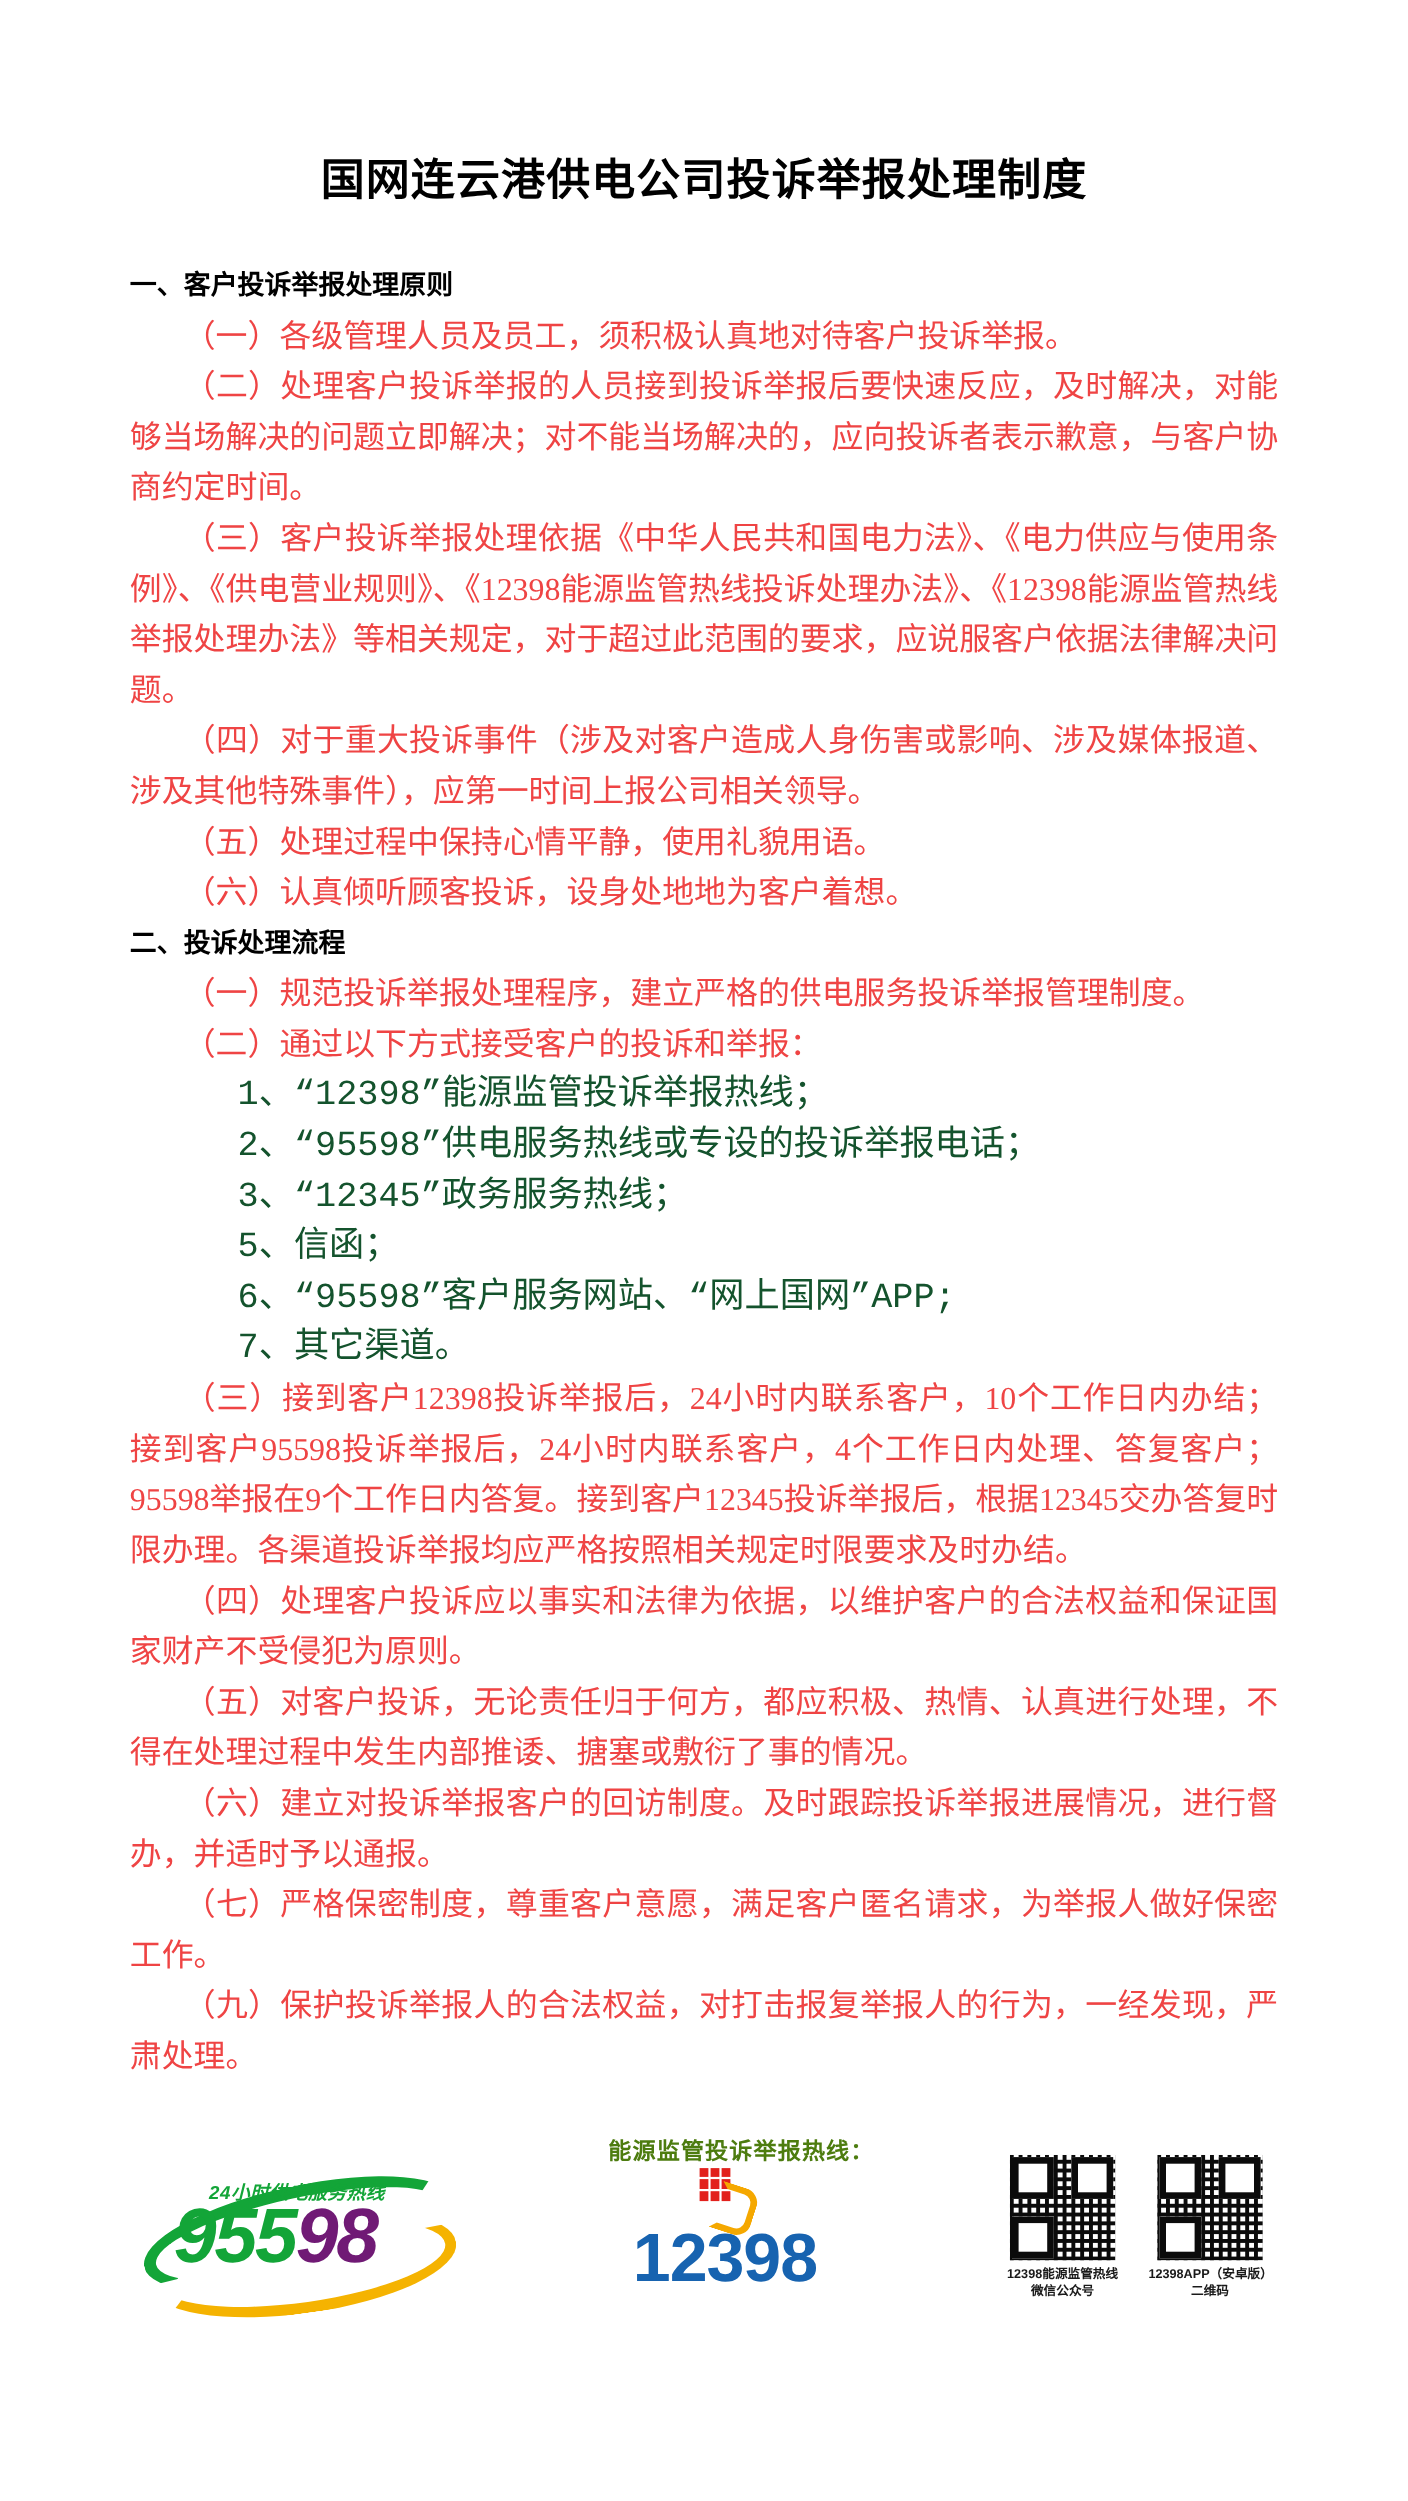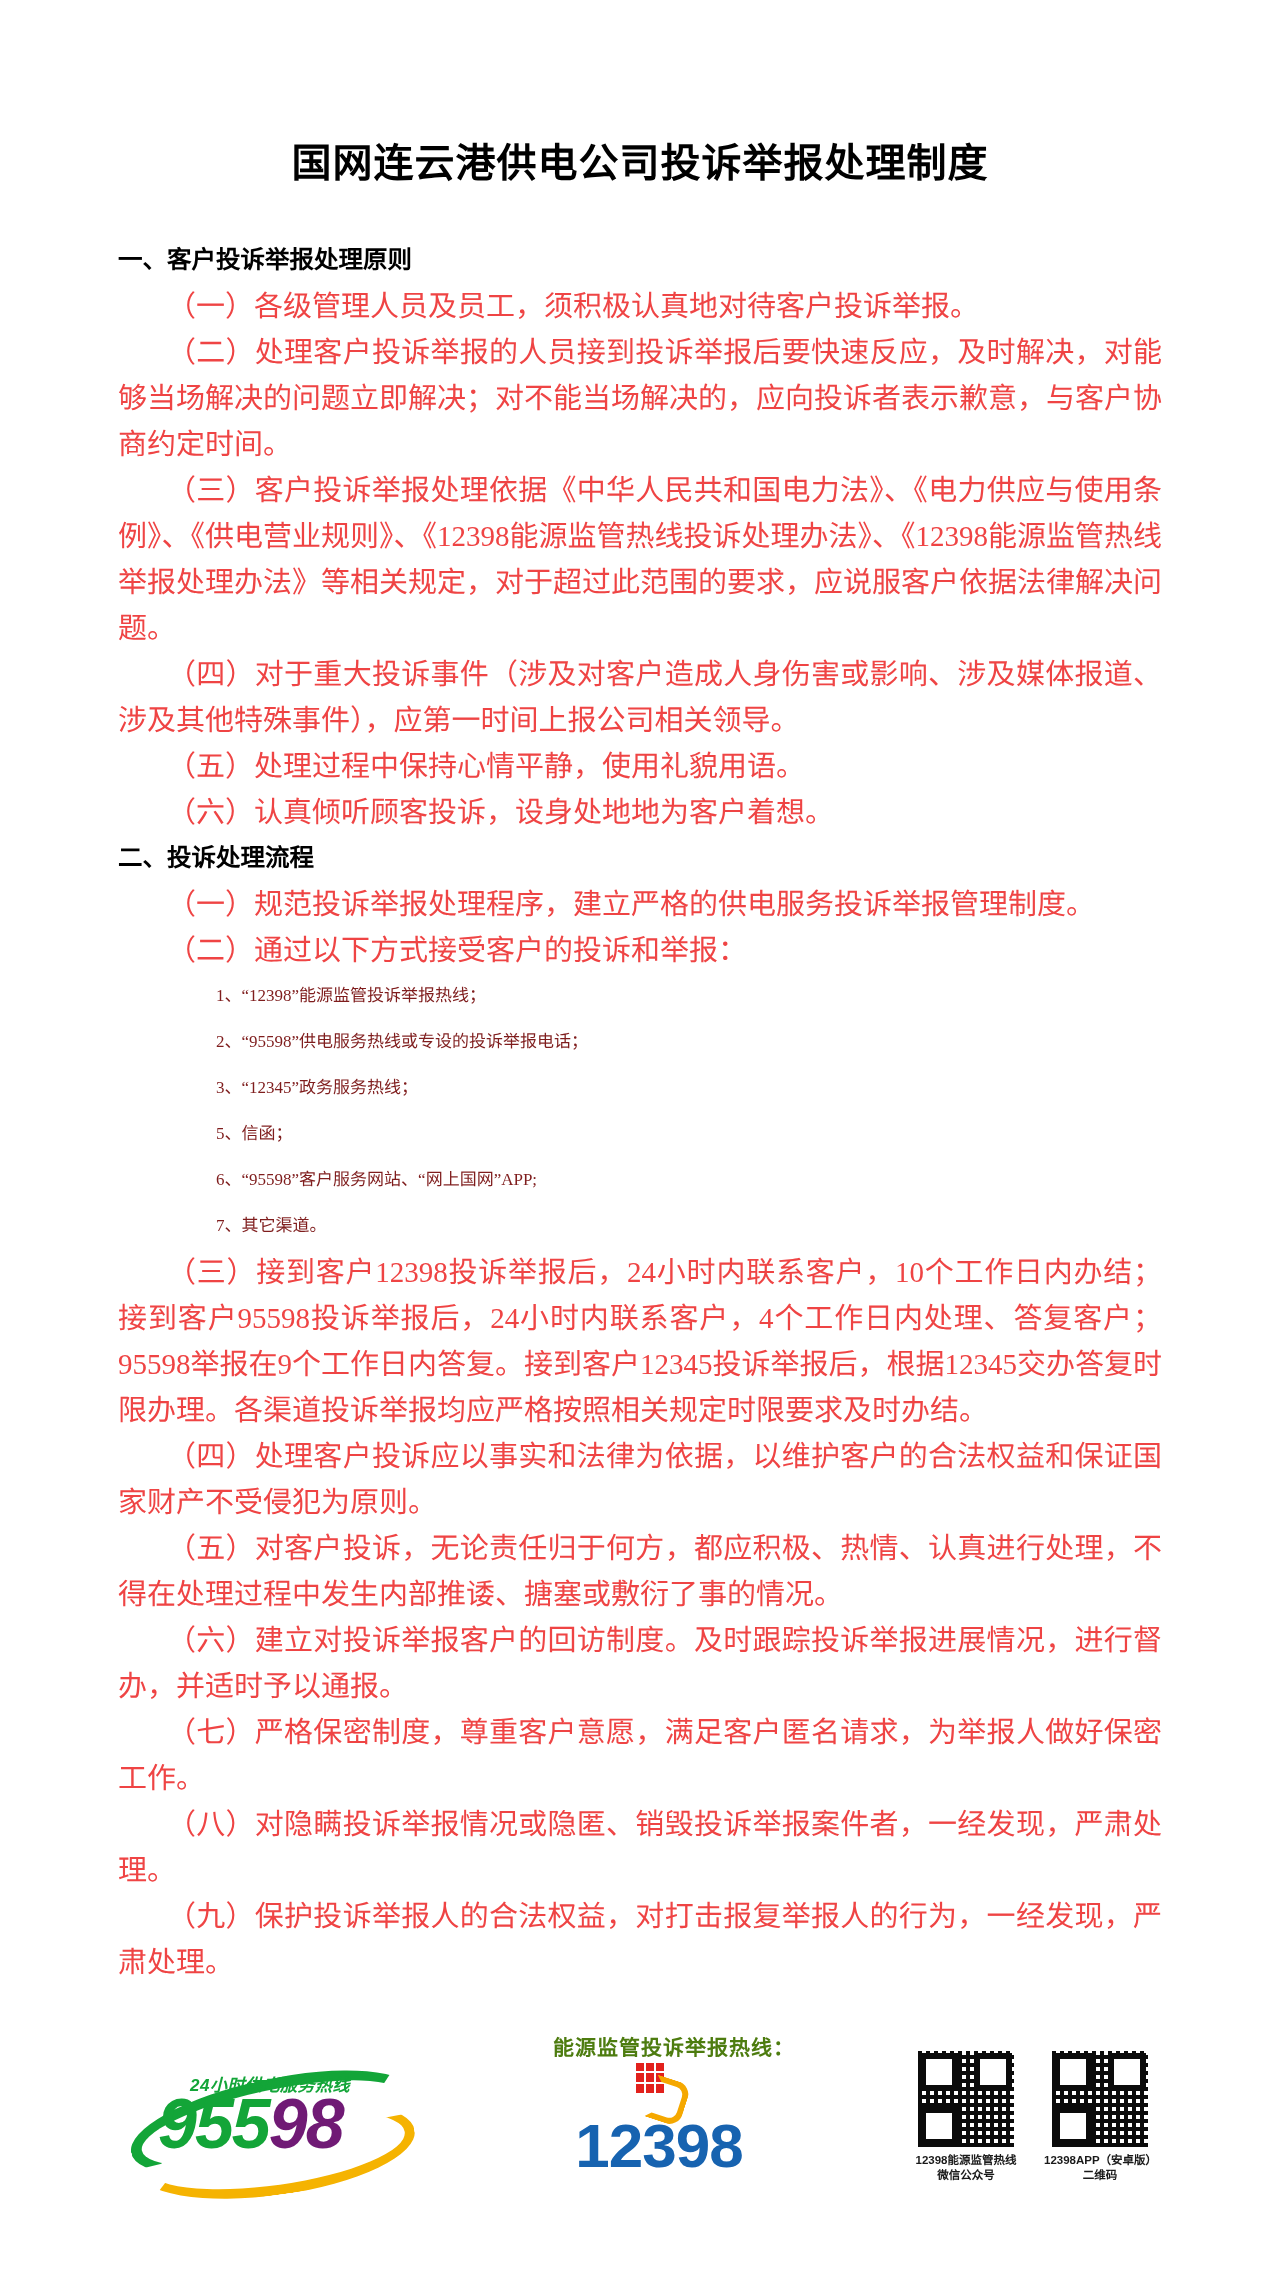--- a/index.html
+++ b/index.html
@@ -47,25 +47,26 @@
   .p {
     font-size: 29px;
     line-height: 46px;
     margin: 0;
     text-align: justify;
     text-justify: inter-ideograph;
     text-indent: 49px;
     color: #ef4444;
   }
   .p-sub {
-    font-size: 17px;
+    font-size: 32px;
     line-height: 46px;
     margin: 0;
     text-indent: 98px;
-    color: #7f1d1d;
+    color: #14532d;
+    font-family: Liberation Mono, monospace;
   }
   
   .footer {
     margin-top: 46px;
     padding-bottom: 40px;
     display: flex;
     align-items: flex-end;
     justify-content: space-between;
     gap: 10px;
   }
@@ -246,21 +247,20 @@
       <p class="p-sub">3、“12345”政务服务热线；</p>
       <p class="p-sub">5、信函；</p>
       <p class="p-sub">6、“95598”客户服务网站、“网上国网”APP;</p>
       <p class="p-sub">7、其它渠道。</p>
 
       <p class="p">（三）接到客户12398投诉举报后，24小时内联系客户，10个工作日内办结；接到客户95598投诉举报后，24小时内联系客户，4个工作日内处理、答复客户；95598举报在9个工作日内答复。接到客户12345投诉举报后，根据12345交办答复时限办理。各渠道投诉举报均应严格按照相关规定时限要求及时办结。</p>
       <p class="p">（四）处理客户投诉应以事实和法律为依据，以维护客户的合法权益和保证国家财产不受侵犯为原则。</p>
       <p class="p">（五）对客户投诉，无论责任归于何方，都应积极、热情、认真进行处理，不得在处理过程中发生内部推诿、搪塞或敷衍了事的情况。</p>
       <p class="p">（六）建立对投诉举报客户的回访制度。及时跟踪投诉举报进展情况，进行督办，并适时予以通报。</p>
       <p class="p">（七）严格保密制度，尊重客户意愿，满足客户匿名请求，为举报人做好保密工作。</p>
-      <p class="p">（八）对隐瞒投诉举报情况或隐匿、销毁投诉举报案件者，一经发现，严肃处理。</p>
       <p class="p">（九）保护投诉举报人的合法权益，对打击报复举报人的行为，一经发现，严肃处理。</p>
     </div>
 
   </div>
 
   <div class="footer">
 
     <div class="logo-95598">
       <span class="swoosh-green"></span>
       <span class="swoosh-yellow"></span>

